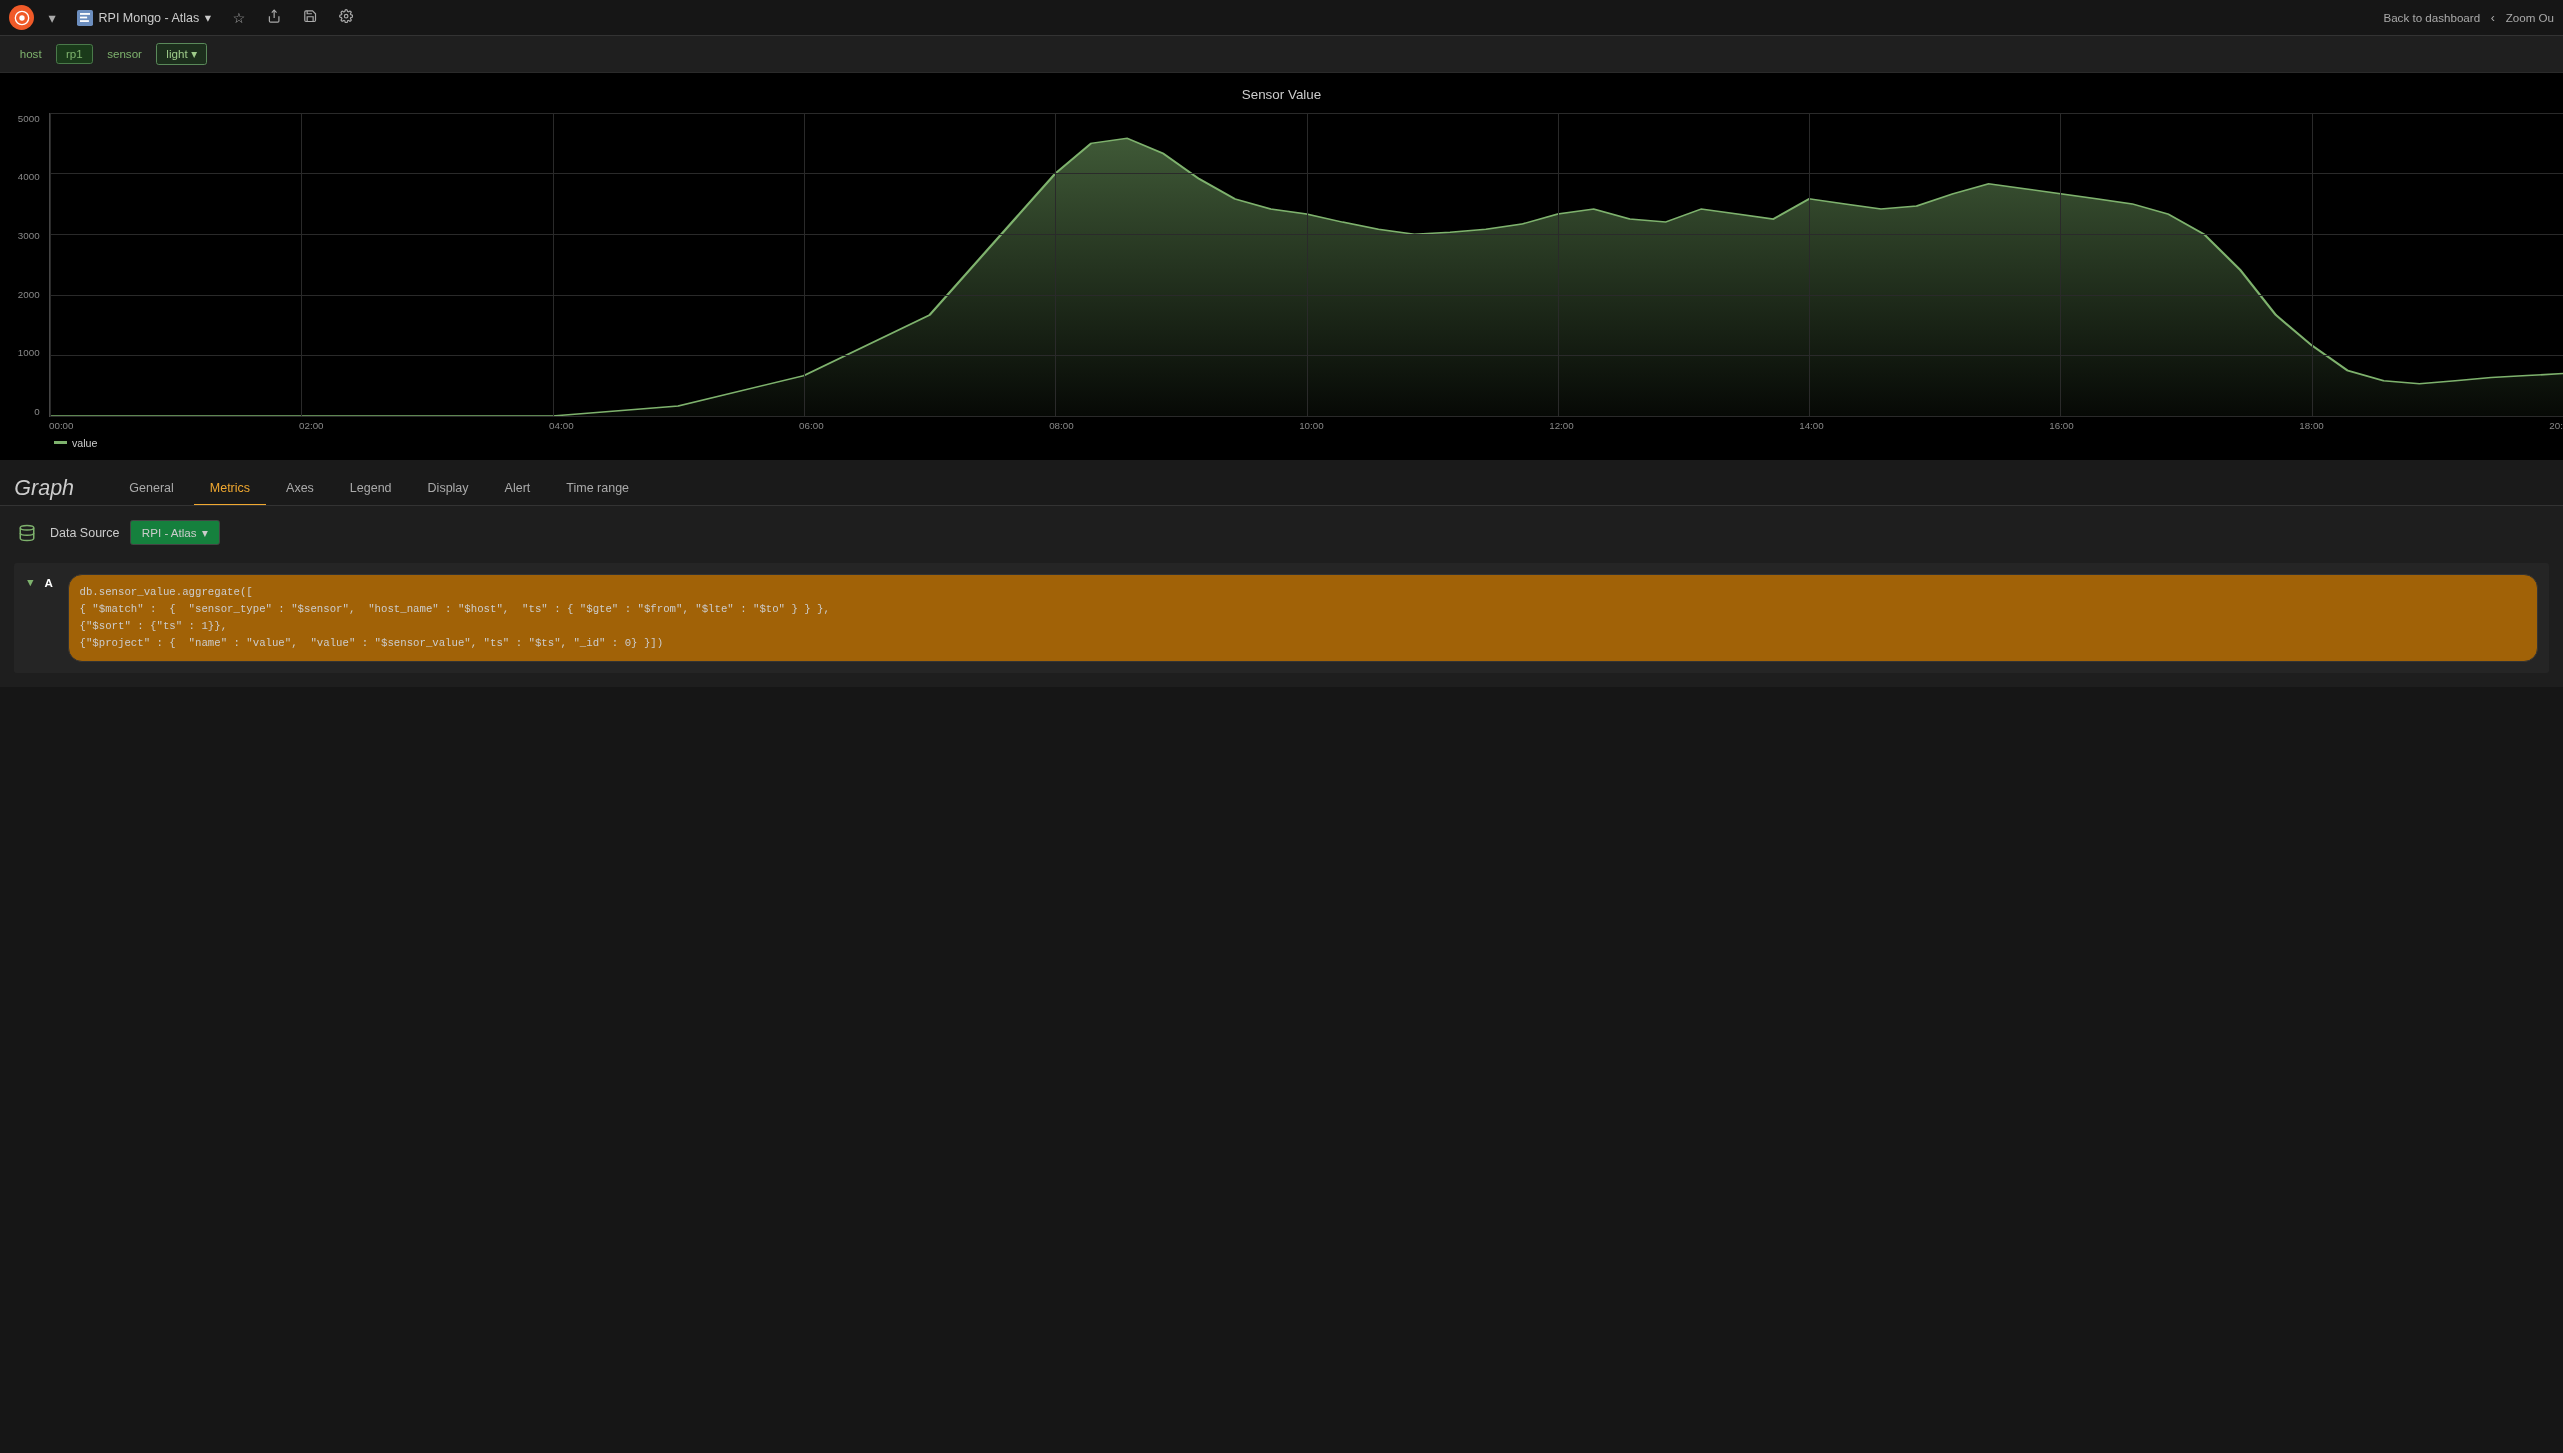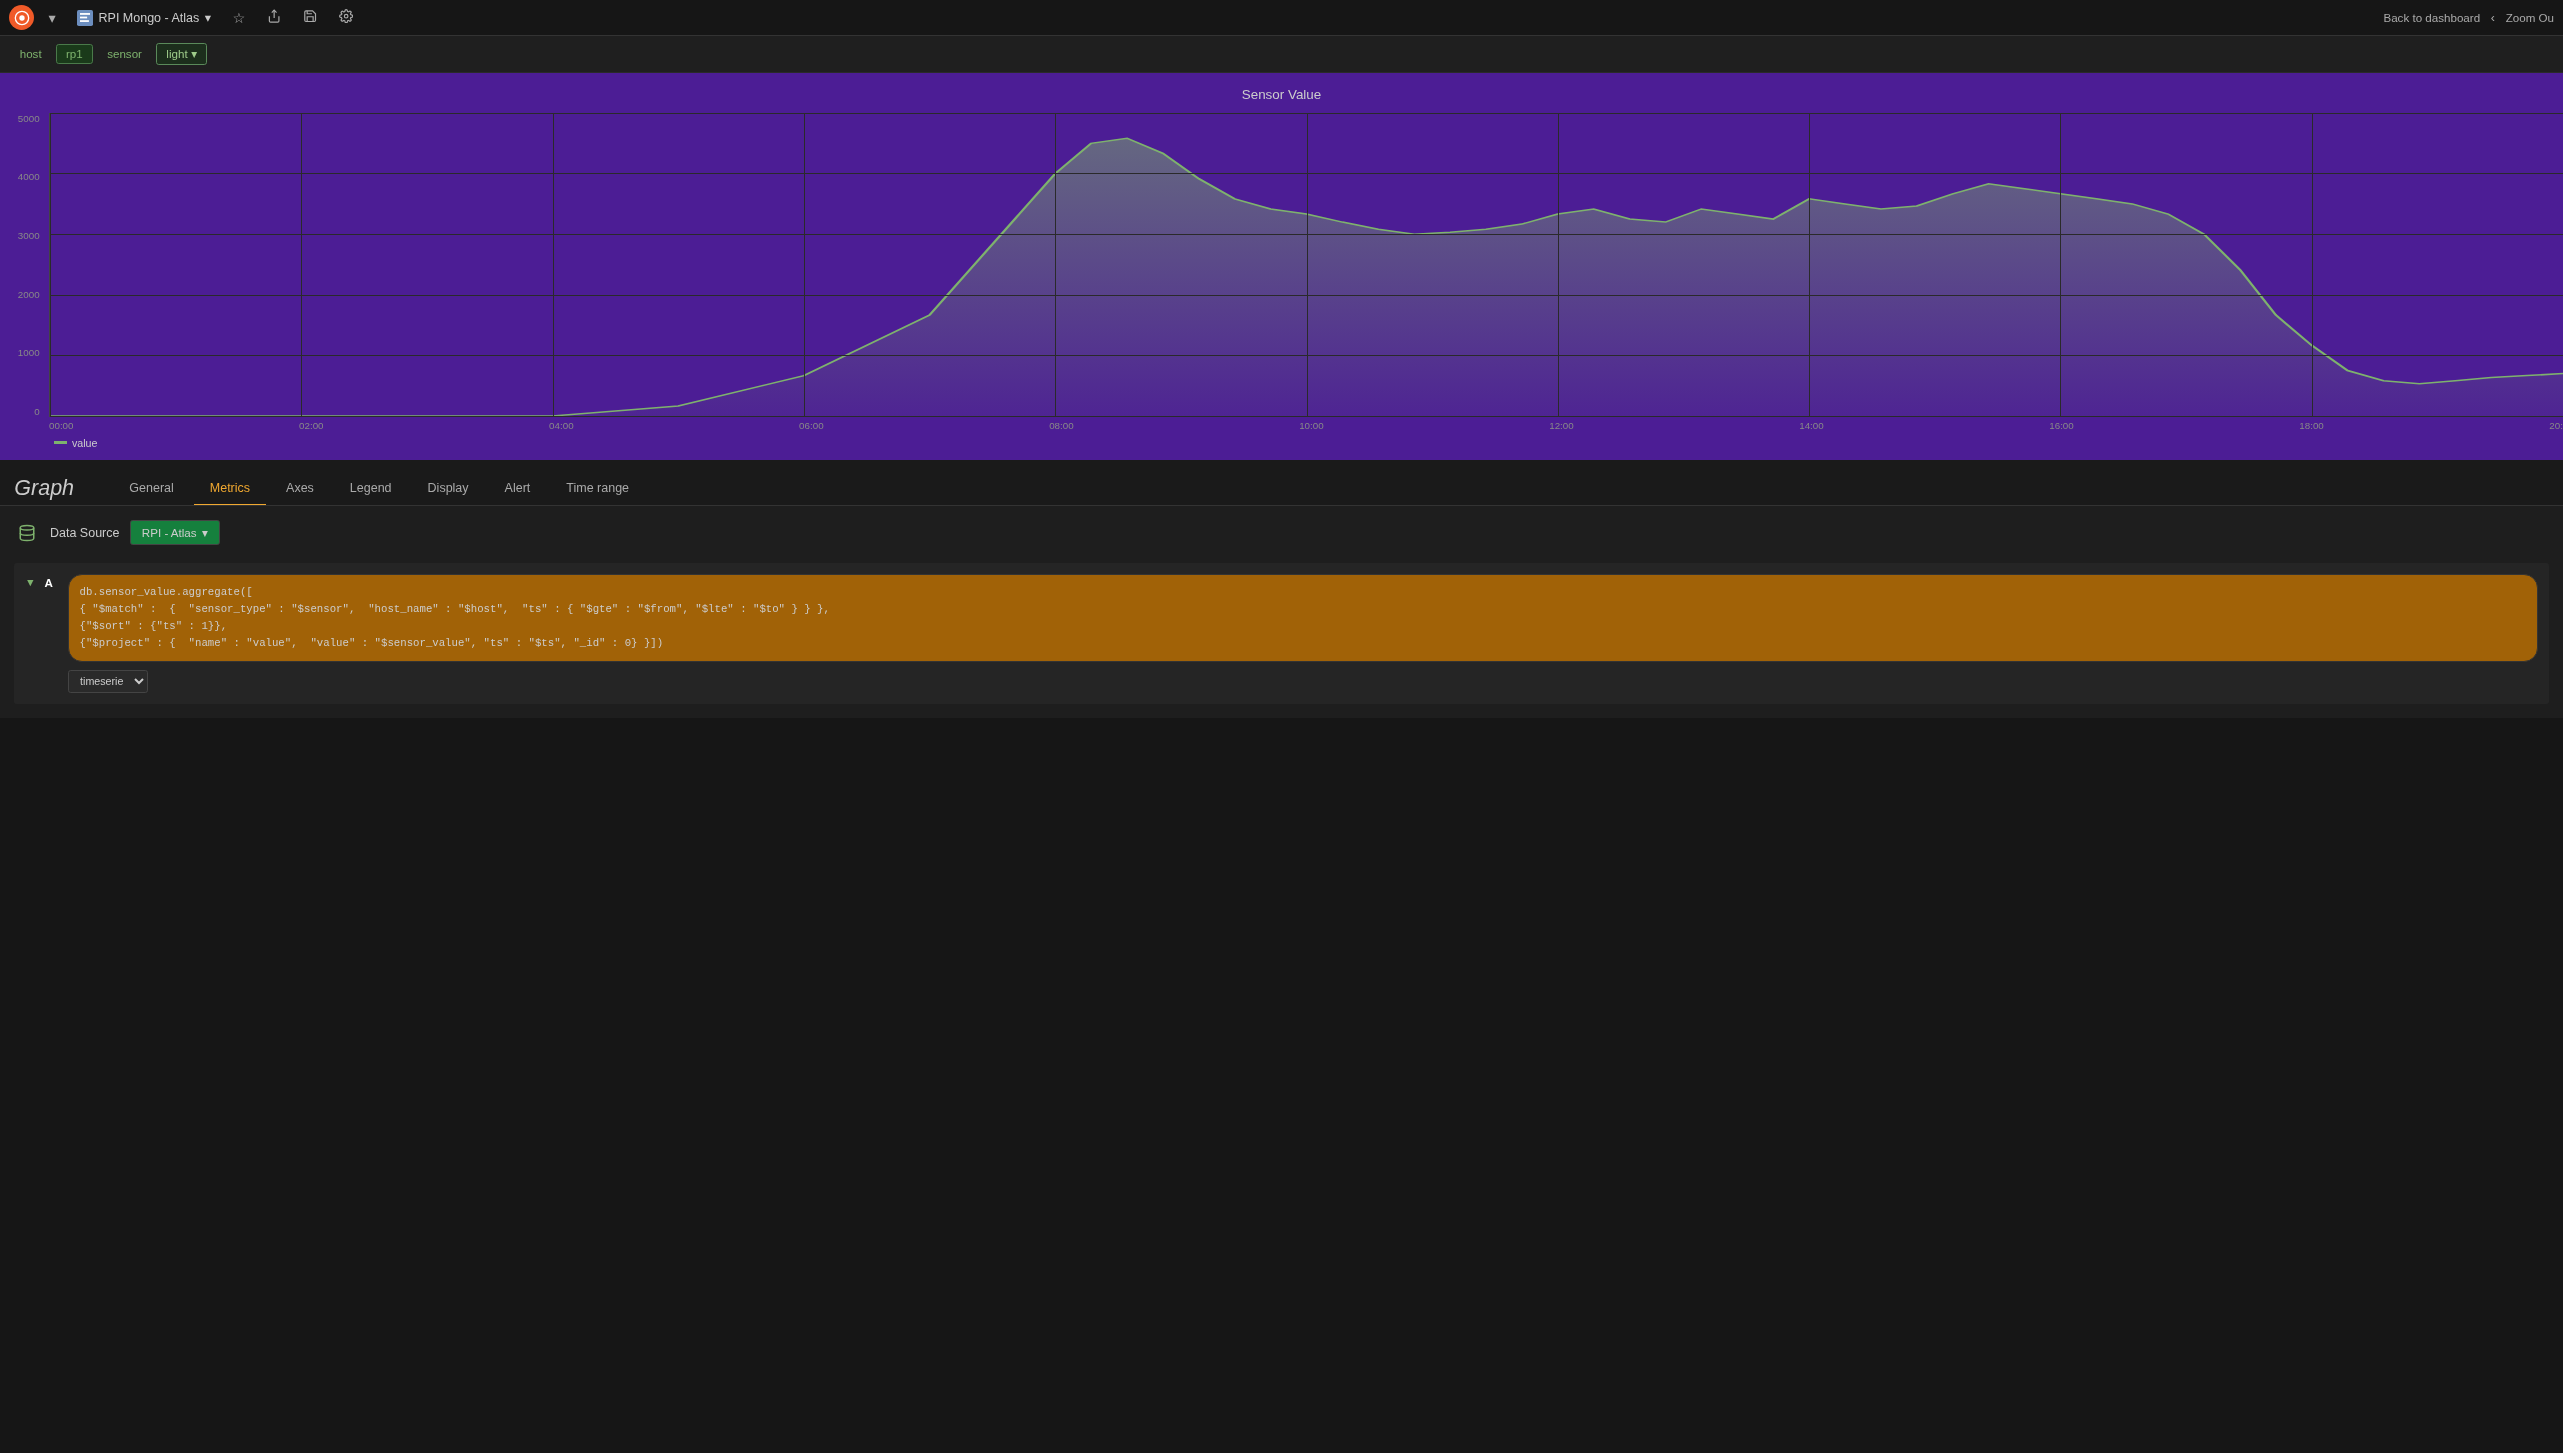--- a/index.html
+++ b/index.html
@@ -113,21 +113,21 @@
       background: #1c2e1c;
       border: 0.9px solid #5a8a5a;
       color: #9ecb8a;
       display: flex;
       align-items: center;
       gap: 3.6px;
     }
 
     
     .chart-area {
-      background: #4c1d95;
+      background: #000000;
       padding: 14.3px 0 7.2px 0;
       position: relative;
     }
     .chart-title {
       text-align: center;
       color: #cccccc;
       font-size: 13.4px;
       margin-bottom: 10.7px;
     }
     .chart-container {
@@ -599,23 +599,17 @@
     </div>
 
     <div class="query-row">
       <span class="collapse-btn">▼</span>
       <span class="alias-label">A</span>
       <div class="query-input-area">
         <div class="query-text">db.sensor_value.aggregate([
 { "$match" :  {  "sensor_type" : "$sensor",  "host_name" : "$host",  "ts" : { "$gte" : "$from", "$lte" : "$to" } } },
 {"$sort" : {"ts" : 1}},
 {"$project" : {  "name" : "value",  "value" : "$sensor_value", "ts" : "$ts", "_id" : 0} }])</div>
-        <div class="timeserie-row">
-          <select class="timeserie-select">
-            <option>timeserie</option>
-            <option>table</option>
-          </select>
-        </div>
       </div>
     </div>
   </div>
 </div>
 
 
 </body></html>

